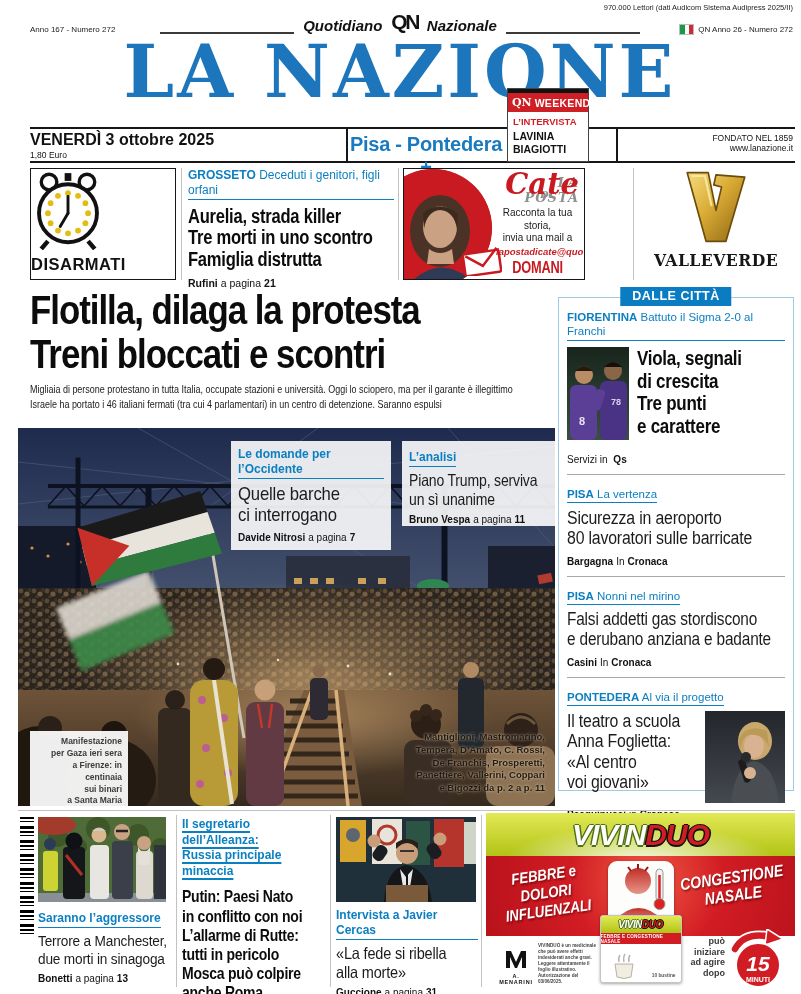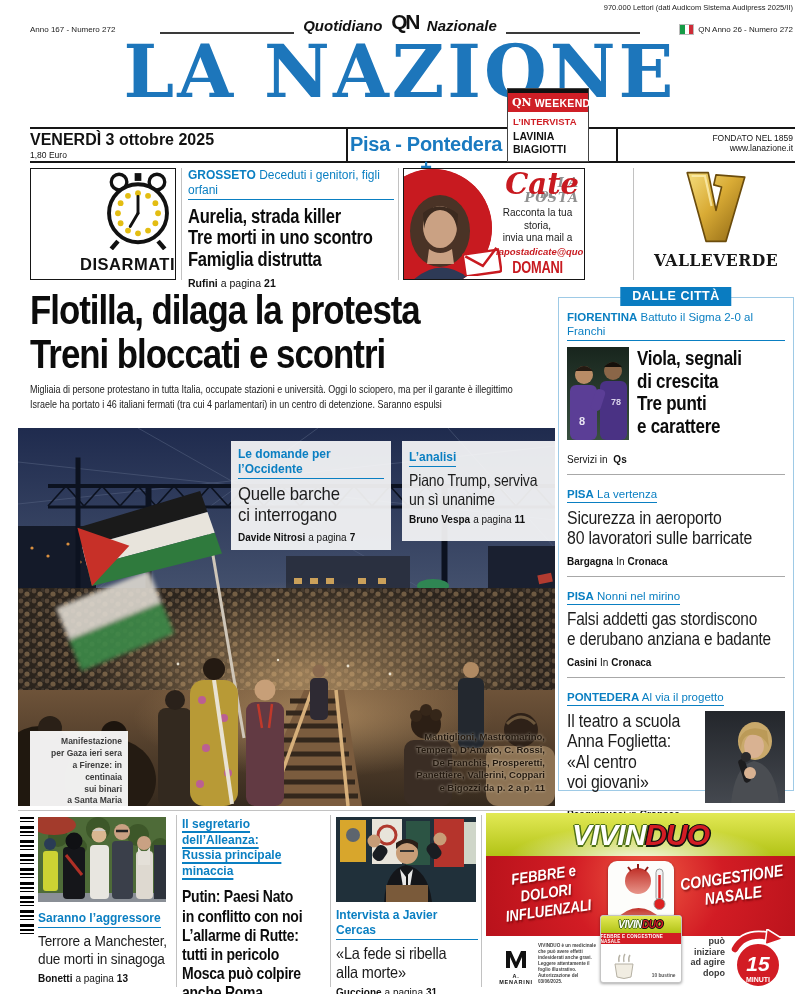--- a/index.html
+++ b/index.html
@@ -73,21 +73,21 @@
     <div style="font-size:8.5px;margin-top:1px">1,80 Euro</div>
   </div>
   <div class="abs" style="top:128px;left:346px;width:1.5px;height:33px;background:#161616"></div>
   <div class="abs" style="top:133px;left:347px;width:158px;text-align:center;font-weight:800;font-size:20px;color:#1a7ac0;letter-spacing:-.3px">Pisa - Pontedera +</div>
   <div class="abs" style="top:128px;left:616px;width:1.5px;height:33px;background:#161616"></div>
   <div class="abs" style="top:133px;right:8px;text-align:right">
     <div style="font-size:8.5px">FONDATO NEL 1859</div>
     <div style="font-size:8.5px">www.lanazione.it</div>
   </div>
 
-  <div class="abs" style="top:168px;left:30px;width:146px;height:112px;border:1.5px solid #161616;box-sizing:border-box;text-align:right">
+  <div class="abs" style="top:168px;left:30px;width:146px;height:112px;border:1.5px solid #161616;box-sizing:border-box;text-align:left">
     <svg width="74" height="78" viewBox="0 0 64 70" style="margin-top:3px">
       <circle cx="15" cy="9" r="7" fill="none" stroke="#111" stroke-width="3"></circle>
       <circle cx="49" cy="9" r="7" fill="none" stroke="#111" stroke-width="3"></circle>
       <rect x="29" y="1" width="6" height="7" fill="#111"></rect>
       <line x1="14" y1="62" x2="8" y2="69" stroke="#111" stroke-width="4"></line>
       <line x1="50" y1="62" x2="56" y2="69" stroke="#111" stroke-width="4"></line>
       <circle cx="32" cy="37" r="26" fill="#fff" stroke="#111" stroke-width="3.5"></circle>
       <g fill="#e3bd12">
         <circle cx="32" cy="19" r="2.6"></circle>
           <circle cx="41" cy="21.4" r="2.6"></circle>
@@ -306,21 +306,21 @@
 
     <div class="abs" style="left:213px;top:13px;width:160px;background:rgba(253,253,253,.9);padding:6px 7px 7px;box-sizing:border-box">
       <span class="kick" style="font-weight:700;font-size:12px">Le domande per l’Occidente</span>
       <div class="hlr pre c88" style="font-size:19px;margin-top:4px">Quelle barche
 ci interrogano</div>
       <div class="byl" style="margin-top:6px;font-size:10px">
         <span class="n">Davide Nitrosi</span><span class="m">a pagina</span><span class="p">7</span>
       </div>
     </div>
 
-    <div class="abs" style="left:384px;top:13px;width:166px;background:rgba(253,253,253,.9);padding:6px 7px 16px;box-sizing:border-box">
+    <div class="abs" style="left:384px;top:13px;width:166px;background:rgba(253,253,253,.9);padding:6px 7px 1px;box-sizing:border-box">
       <span class="kick" style="font-weight:700;font-size:12px">L’analisi</span>
       <div class="hlr pre c85" style="font-size:16.5px;margin-top:4px">Piano Trump, serviva
 un sì unanime</div>
       <div class="byl" style="margin-top:6px;font-size:10px">
         <span class="n">Bruno Vespa</span><span class="m">a pagina</span><span class="p">11</span>
       </div>
     </div>
 
     <div class="pre" style="position:absolute;left:12px;top:303px;width:98px;background:rgba(255,255,255,.93);padding:5px 6px;font-size:8.5px;font-weight:700;color:#3c3c3c;text-align:right;line-height:1.4;box-sizing:border-box">Manifestazione
 per Gaza ieri sera

